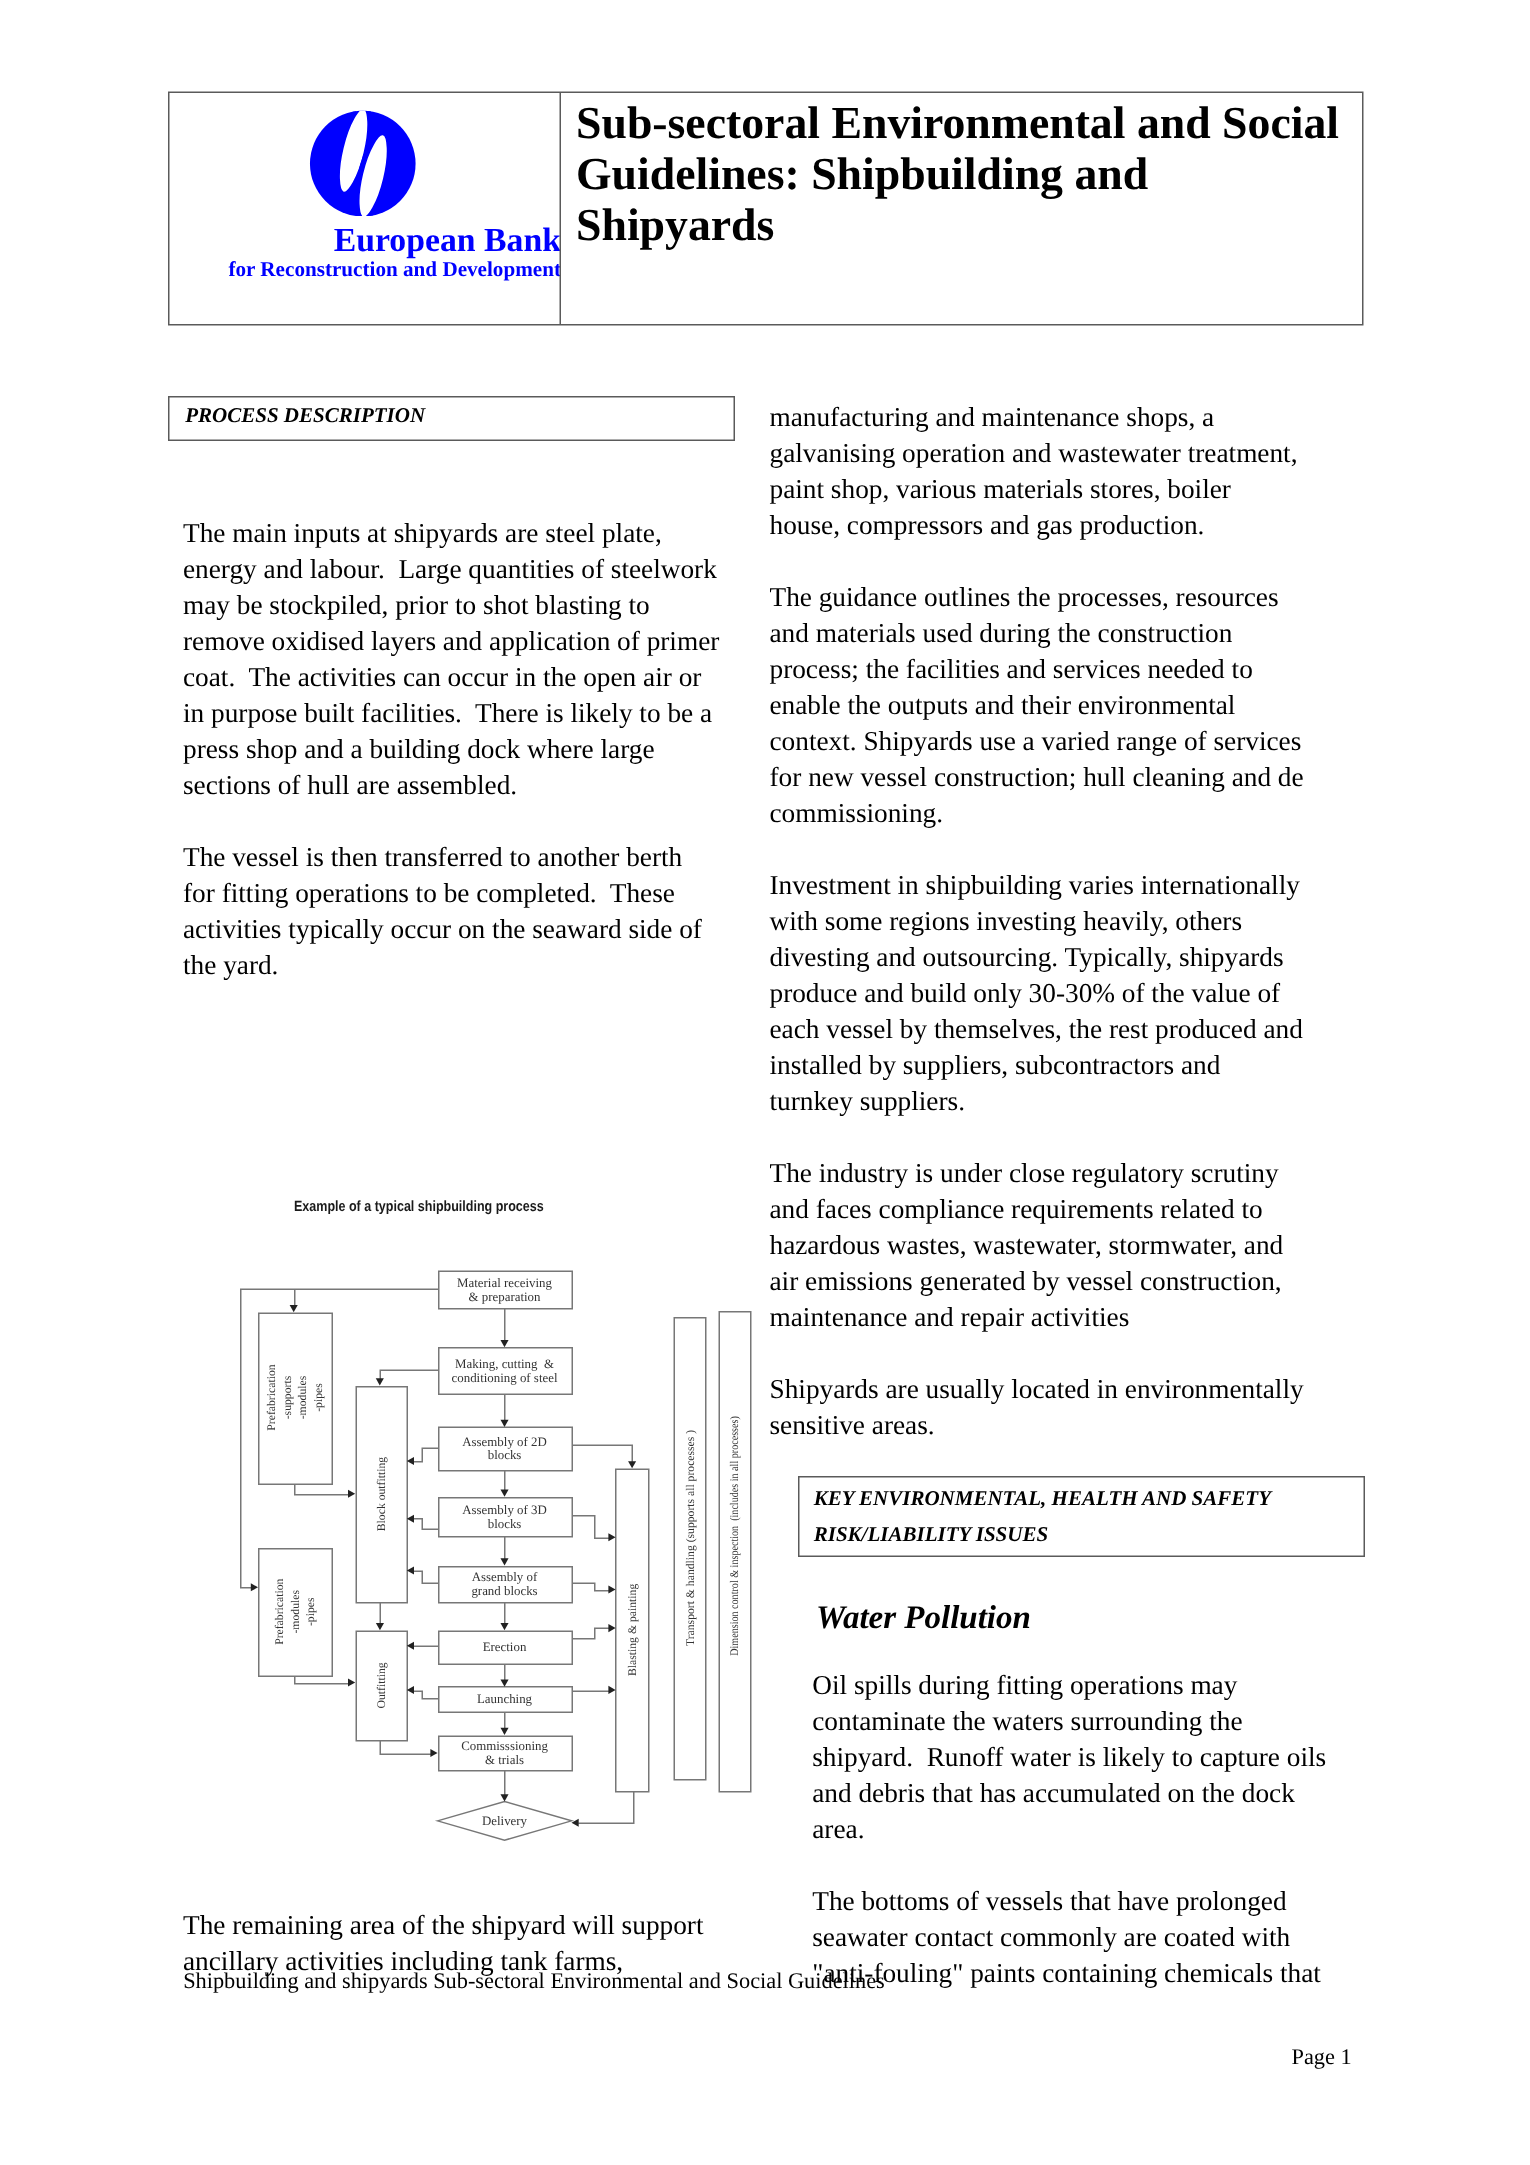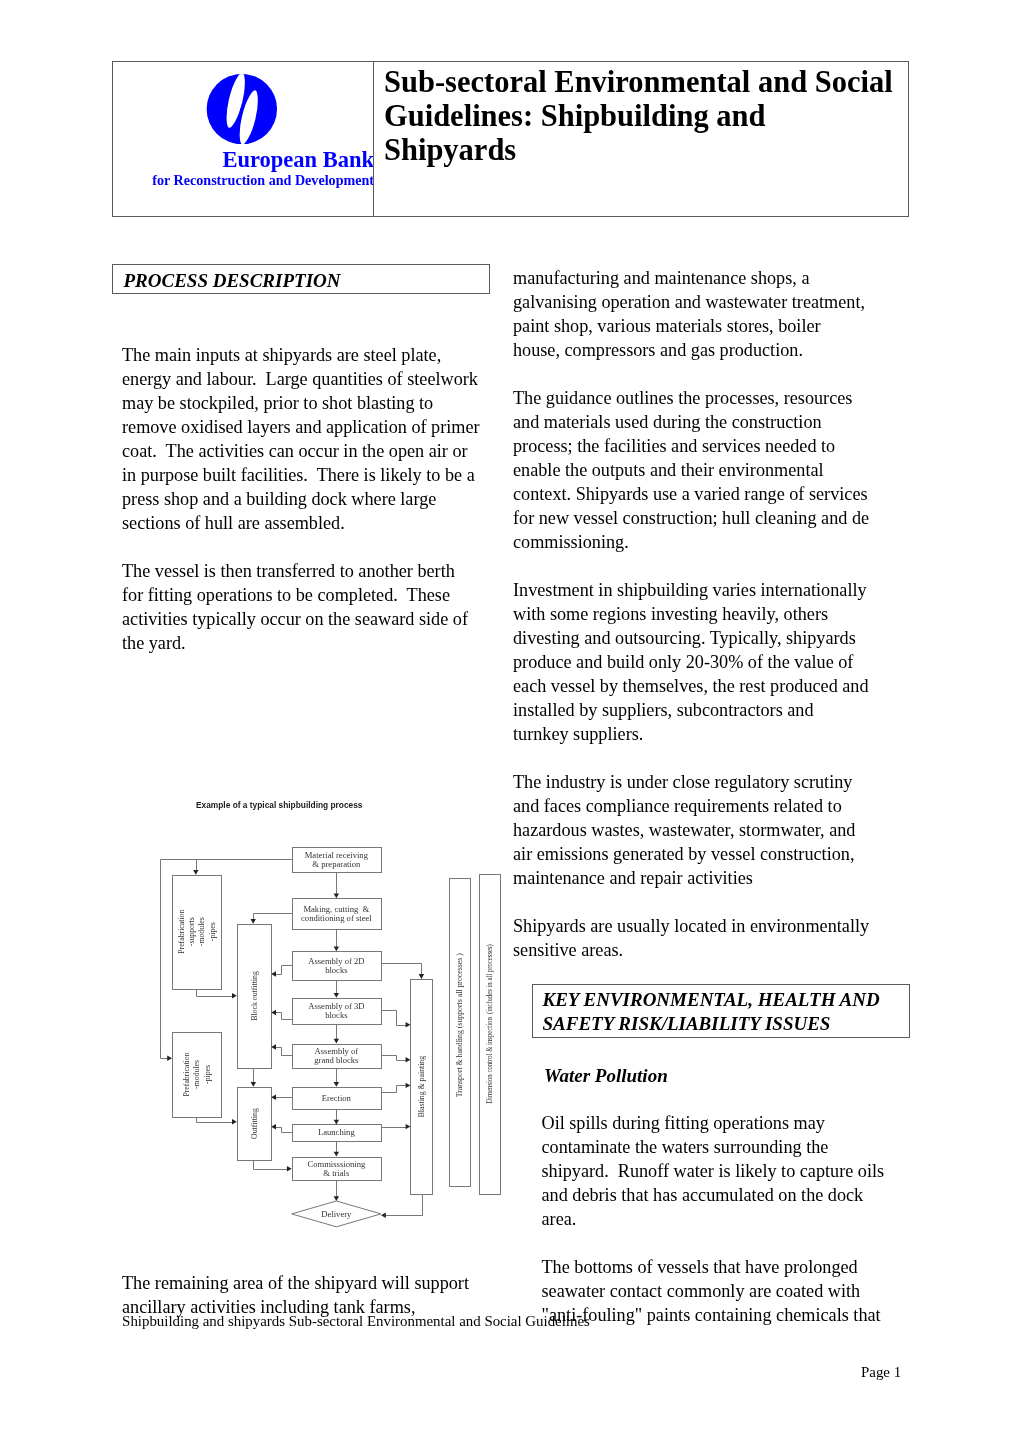--- a/index.html
+++ b/index.html
@@ -22,27 +22,27 @@
        font-weight:bold;font-size:14.1px;line-height:16px;font-family:"Liberation Serif",serif;}
 
   
   .col{position:absolute;font-size:18.2px;line-height:24px;}
   .col p{margin:0;white-space:pre-wrap;}
   .col p.gap{margin-top:24px;}
   .col-l{left:122px;width:358.1px;top:318.8px;}
   .col-r{left:513px;width:357.5px;top:266.3px;}
 
   .secbox{position:absolute;border:1.2px solid #5a5a5a;box-sizing:border-box;
-       font-style:italic;font-weight:bold;font-size:19px;}
+       font-style:italic;font-weight:bold;font-size:14px;}
   #proc-box{left:112px;top:264px;width:378px;height:30px;}
   #proc-box span{position:absolute;left:10.5px;top:4.5px;}
   #key-box{left:532px;top:984px;width:378px;height:54px;}
   #key-box span{position:absolute;left:9.5px;top:2.8px;line-height:24px;width:351px;}
 
-  .subhead{position:absolute;font-style:italic;font-weight:bold;font-size:19px;}
+  .subhead{position:absolute;font-style:italic;font-weight:bold;font-size:22px;}
 
   
   .footer{position:absolute;font-size:14.9px;}
   #foot-l{left:122.1px;top:1287px;margin-top:26px;}
   #foot-r{left:861px;top:1364.4px;}
 
   
   .fig{position:absolute;left:0;top:0;}
   .fig text{font-family:"Liberation Serif",serif;white-space:pre;}
   .fig-cap{position:absolute;left:196.1px;top:798.5px;font-family:"Liberation Sans",sans-serif;
@@ -90,21 +90,21 @@
     <p class="gap">The main inputs at shipyards are steel plate, energy and labour.  Large quantities of steelwork may be stockpiled, prior to shot blasting to remove oxidised layers and application of primer coat.  The activities can occur in the open air or in purpose built facilities.  There is likely to be a press shop and a building dock where large sections of hull are assembled.</p>
     <p class="gap">The vessel is then transferred to another berth for fitting operations to be completed.  These activities typically occur on the seaward side of the yard.</p>
   </div>
   <div class="col" id="left-closing" style="left:122px;top:1271.4px;width:358.1px;">
     <p>The remaining area of the shipyard will support ancillary activities including tank farms,</p>
   </div>
 
   <div class="col col-r">
     <p>manufacturing and maintenance shops, a galvanising operation and wastewater treatment, paint shop, various materials stores, boiler house, compressors and gas production.</p>
     <p class="gap">The guidance outlines the processes, resources and materials used during the construction process; the facilities and services needed to enable the outputs and their environmental context. Shipyards use a varied range of services for new vessel construction; hull cleaning and de commissioning.</p>
-    <p class="gap">Investment in shipbuilding varies internationally with some regions investing heavily, others divesting and outsourcing. Typically, shipyards produce and build only 20-30% of the value of each vessel by themselves, the rest produced and installed by suppliers, subcontractors and turnkey suppliers.</p>
+    <p class="gap">Investment in shipbuilding varies internationally with some regions investing heavily, others divesting and outsourcing. Typically, shipyards produce and build only 30-30% of the value of each vessel by themselves, the rest produced and installed by suppliers, subcontractors and turnkey suppliers.</p>
     <p class="gap">The industry is under close regulatory scrutiny and faces compliance requirements related to hazardous wastes, wastewater, stormwater, and air emissions generated by vessel construction, maintenance and repair activities</p>
     <p class="gap">Shipyards are usually located in environmentally sensitive areas.</p>
   </div>
   <div class="subhead" id="water-pollution" style="left:544px;top:1064.8px;">Water Pollution</div>
   <div class="col" id="right-wp" style="left:541.5px;top:1110.8px;width:357.5px;">
     <p>Oil spills during fitting operations may contaminate the waters surrounding the shipyard.  Runoff water is likely to capture oils and debris that has accumulated on the dock area.</p>
     <p class="gap">The bottoms of vessels that have prolonged seawater contact commonly are coated with "anti-fouling" paints containing chemicals that</p>
   </div>
 
   <div class="footer" id="foot-l">Shipbuilding and shipyards Sub-sectoral Environmental and Social Guidelines</div>

